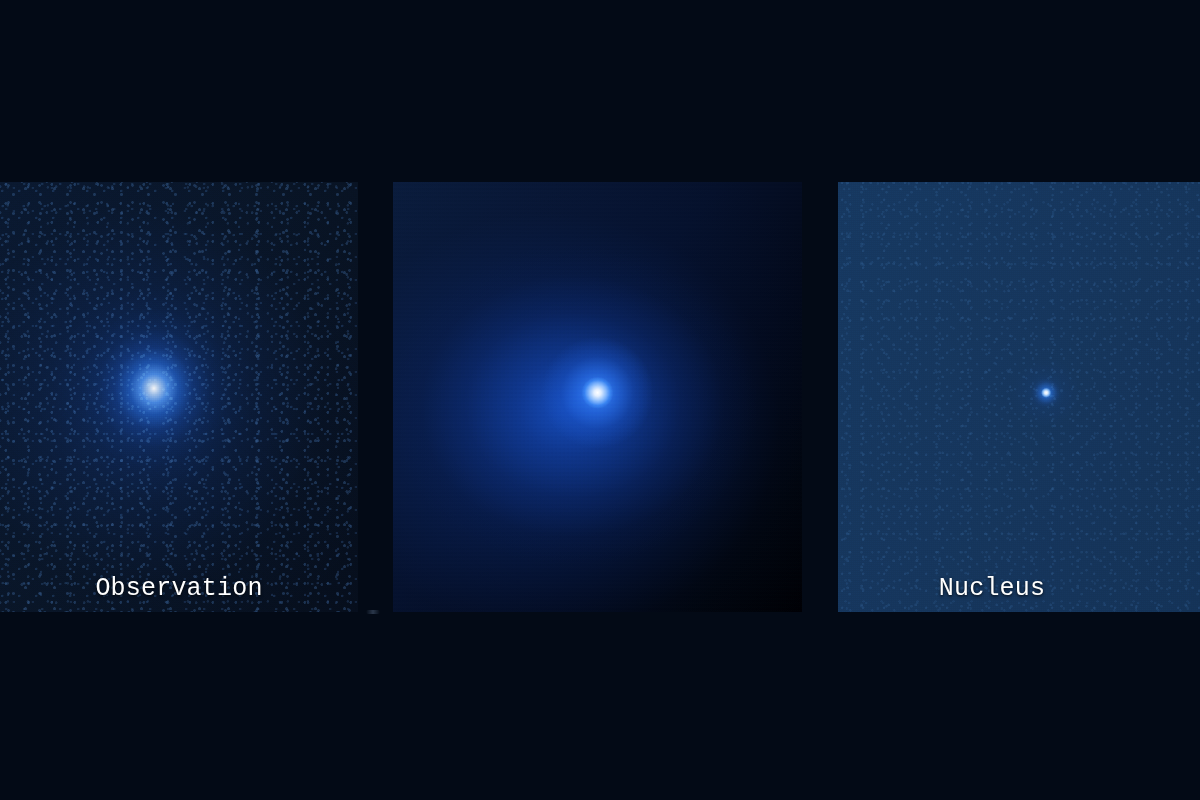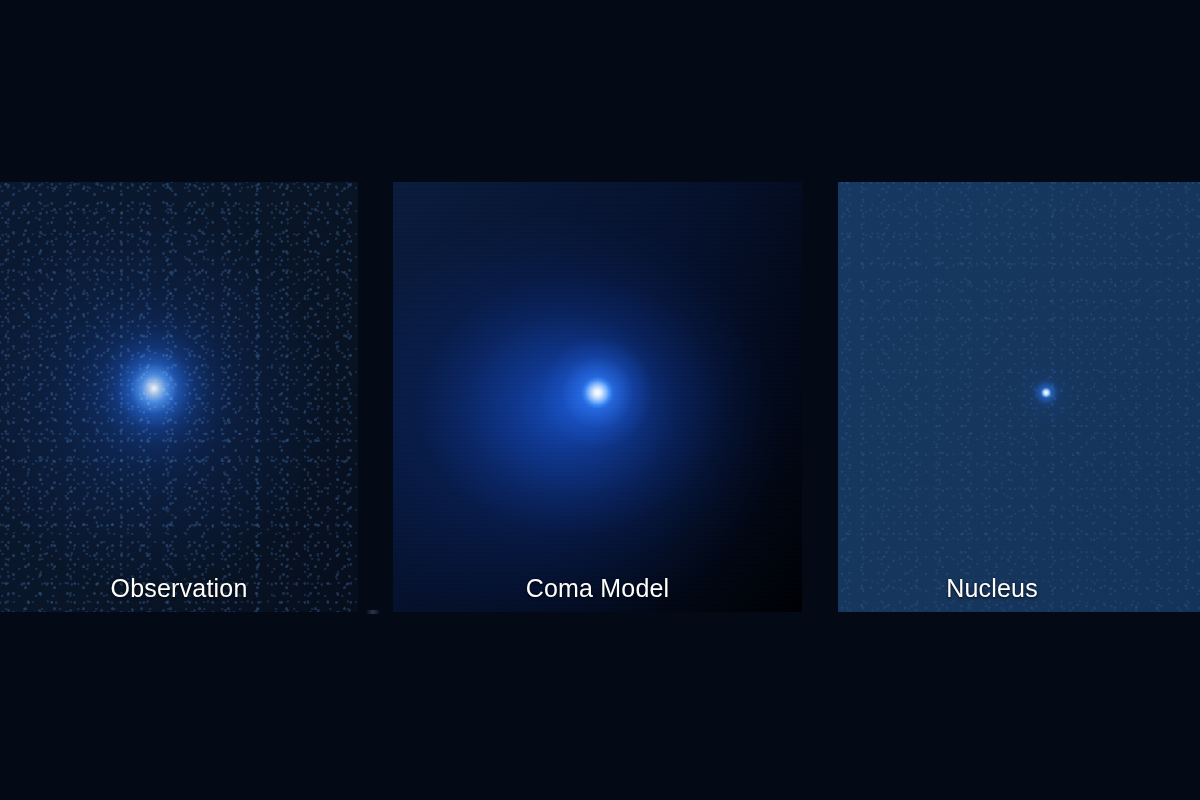--- a/index.html
+++ b/index.html
@@ -201,21 +201,21 @@
     background-image:
       repeating-linear-gradient(0deg,  rgba(255,255,255,0.05) 0 1px, rgba(0,0,0,0.07) 1px 2px),
       repeating-linear-gradient(90deg, rgba(255,255,255,0.04) 0 1px, rgba(0,0,0,0.06) 1px 2px),
       repeating-linear-gradient(63deg, rgba(70,120,180,0.04) 0 2px, transparent 2px 6px);
   }
 
   
   .panel-label {
     position: absolute;
     color: #ffffff;
-    font-family: Liberation Sans, sans-serif;
+    font-family: Liberation Mono, monospace;
     font-size: 25px;
     font-weight: 400;
     letter-spacing: 0.2px;
     white-space: nowrap;
     text-shadow: 0 1px 3px rgba(0,0,0,0.85);
     pointer-events: none;
   }
   #label-observation { left: 0;     top: 574px; width: 358px; text-align: center; }
   #label-coma        { left: 393px; top: 574px; width: 409px; text-align: center; }
   #label-nucleus     { left: 838px; top: 574px; width: 308px; text-align: center; }
@@ -241,21 +241,20 @@
     <div class="field"></div>
     <div class="noise"></div>
     <div class="grain"></div>
   </div>
   <div class="panel-label" id="label-observation">Observation</div>
 
   <div class="panel" id="panel-coma">
     <div class="field"></div>
     <div class="banding"></div>
   </div>
-  <div class="panel-label" id="label-coma">Coma Model</div>
 
   <div class="panel" id="panel-nucleus">
     <div class="field"></div>
     <div class="noise"></div>
     <div class="grain"></div>
   </div>
   <div class="panel-label" id="label-nucleus">Nucleus</div>
 
   <div id="artifact-streak"></div>
 

